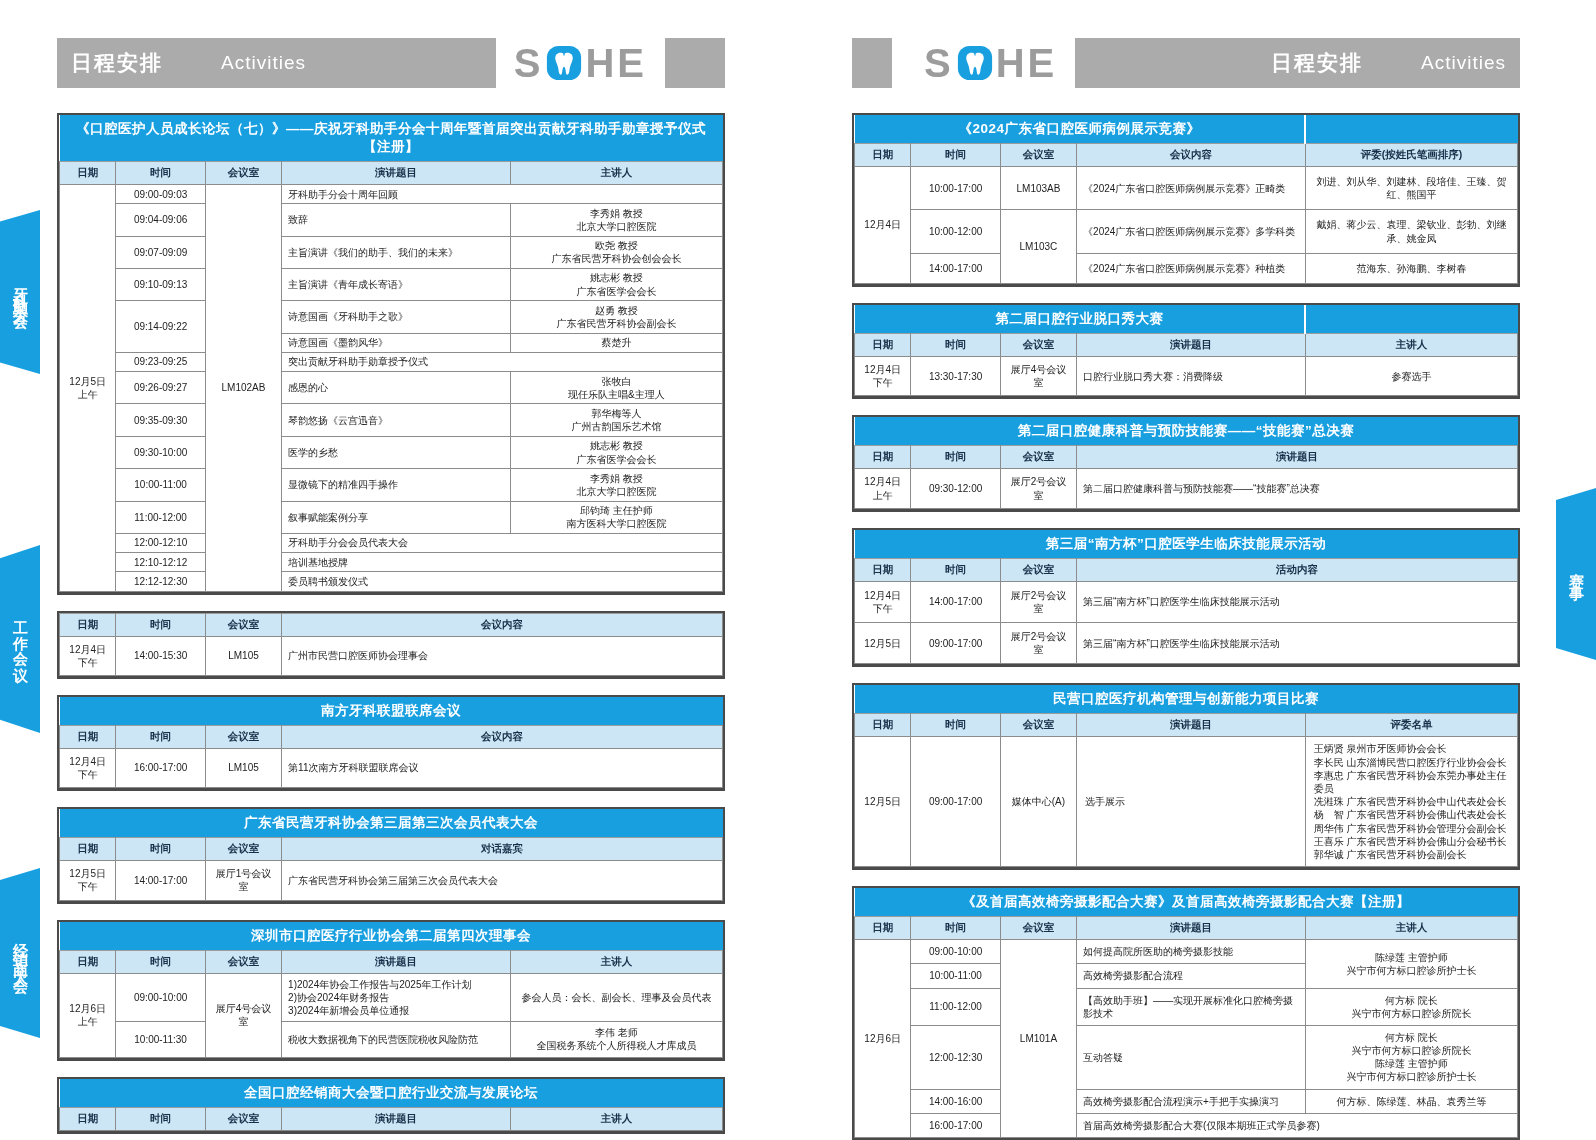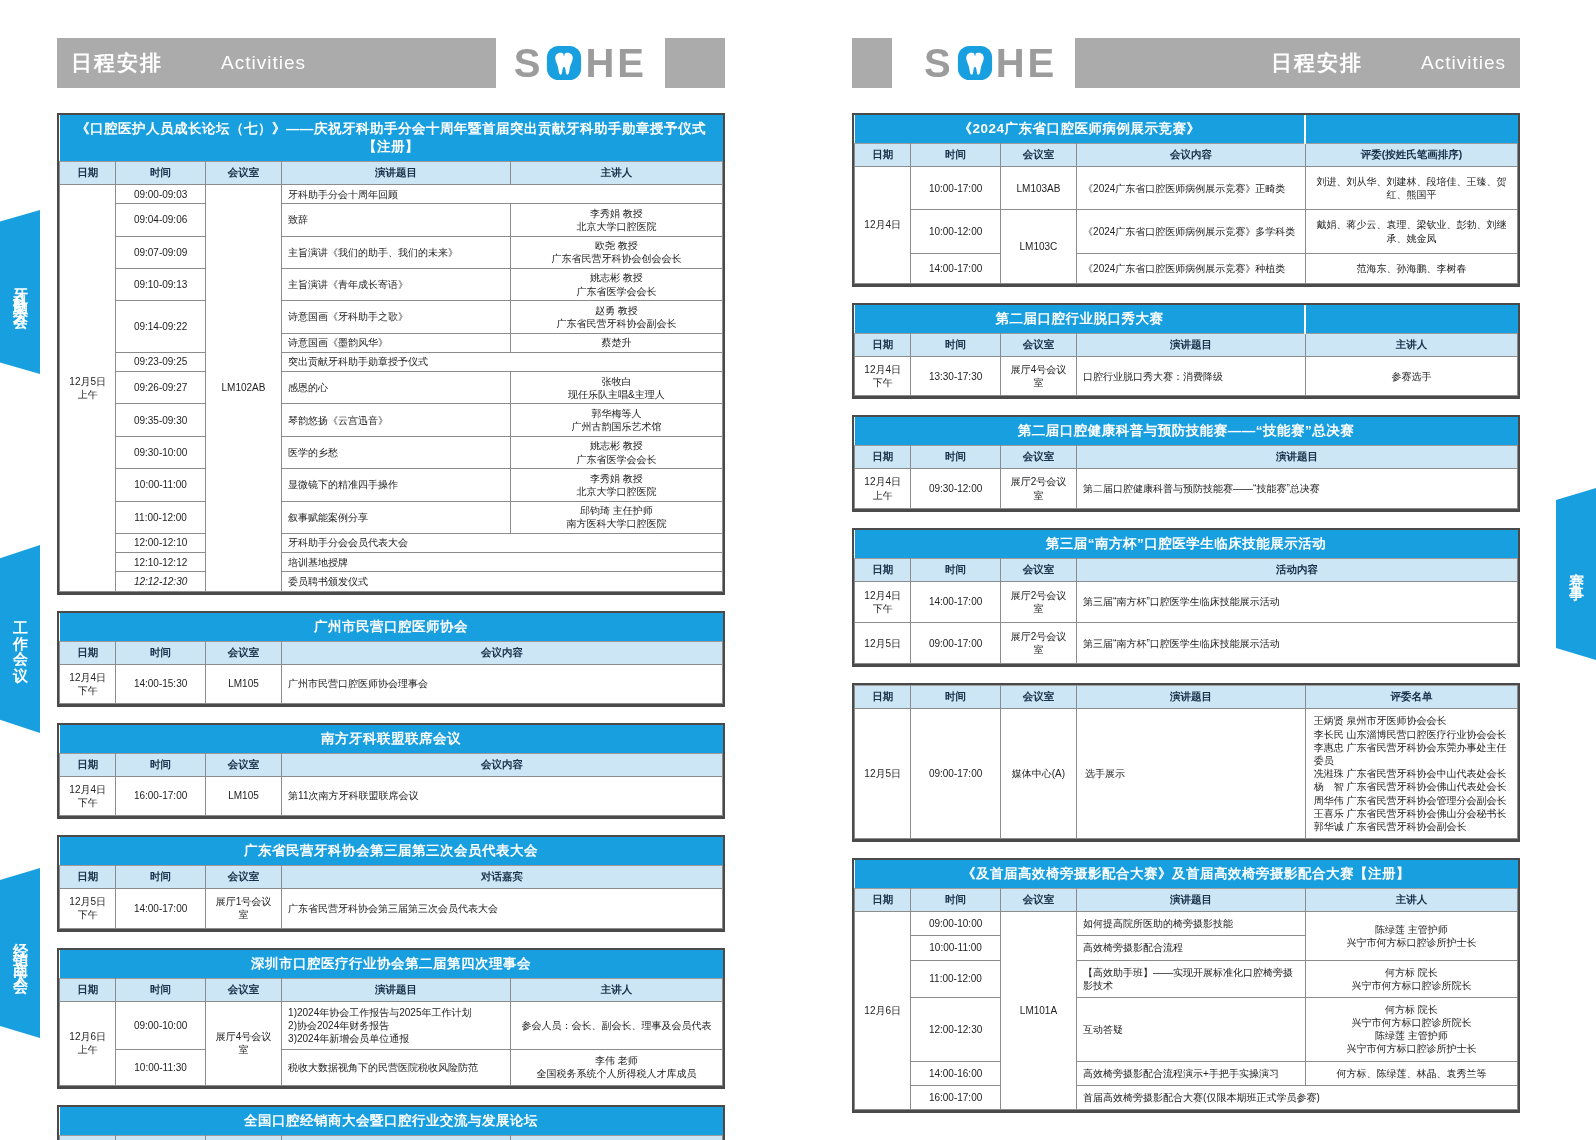--- a/index.html
+++ b/index.html
@@ -165,38 +165,35 @@
             </tr>
             <tr>
               <td style="padding: 2.5px 6px;">12:00-12:10</td>
               <td colspan="2" class="l" style="padding: 2.5px 6px;">牙科助手分会会员代表大会</td>
             </tr>
             <tr>
               <td style="padding: 2.5px 6px;">12:10-12:12</td>
               <td colspan="2" class="l" style="padding: 2.5px 6px;">培训基地授牌</td>
             </tr>
             <tr>
-              <td style="padding: 2.5px 6px; font-style: italic;">12:12-12:30</td>
+              <td style="padding: 2.5px 6px;">12:12-12:30</td>
               <td colspan="2" class="l" style="padding: 2.5px 6px;">委员聘书颁发仪式</td>
             </tr>
           </tbody>
         </table>
       </div>
       <div class="sched-table">
         <table>
           <colgroup>
             <col style="width: 8.5%;">
             <col style="width: 13.5%;">
             <col style="width: 11.5%;">
             <col style="width: 66.5%;">
           </colgroup>
           <thead>
-            <tr>
-              <th class="ttl" colspan="4">广州市民营口腔医师协会</th>
-            </tr>
             <tr>
               <th class="col">日期</th>
               <th class="col">时间</th>
               <th class="col">会议室</th>
               <th class="col">会议内容</th>
             </tr>
           </thead>
           <tbody>
             <tr>
               <td style="padding: 6px;">12月4日
@@ -503,20 +500,23 @@
         <table>
           <colgroup>
             <col style="width: 8.5%;">
             <col style="width: 13.5%;">
             <col style="width: 11.5%;">
             <col style="width: 34.5%;">
             <col style="width: 32%;">
           </colgroup>
           <thead>
             <tr>
+              <th class="ttl" colspan="5">民营口腔医疗机构管理与创新能力项目比赛</th>
+            </tr>
+            <tr>
               <th class="col">日期</th>
               <th class="col">时间</th>
               <th class="col">会议室</th>
               <th class="col">演讲题目</th>
               <th class="col">评委名单</th>
             </tr>
           </thead>
           <tbody>
             <tr>
               <td style="padding: 5px 8px;">12月5日</td>

